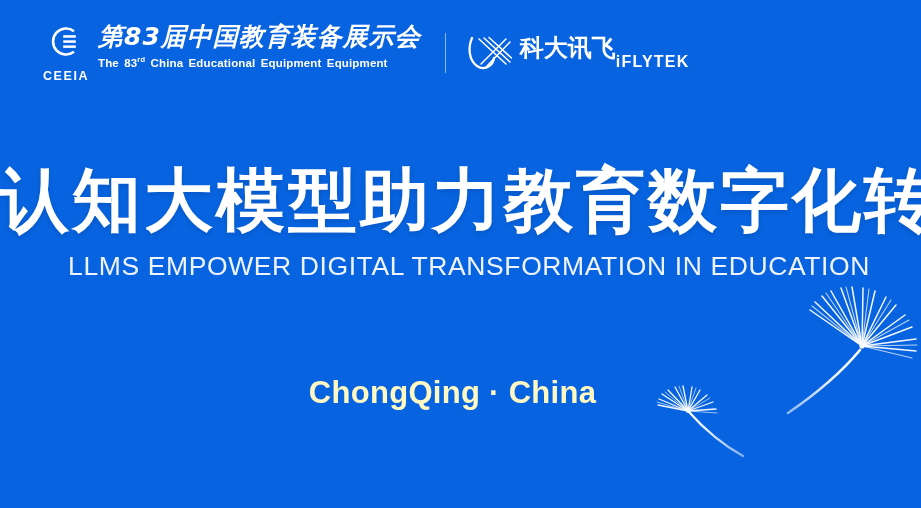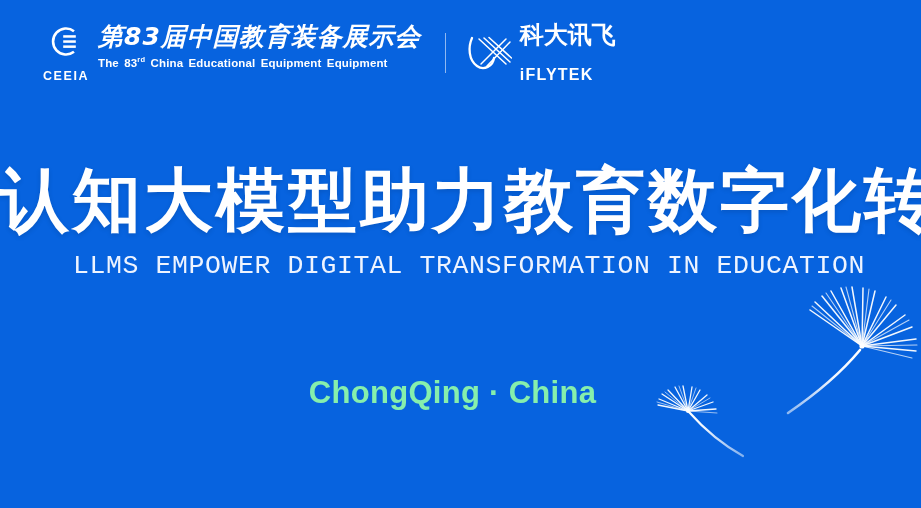--- a/index.html
+++ b/index.html
@@ -93,21 +93,21 @@
     display: flex;
     align-items: center;
   }
   .iflytek-mark {
     width: 46px;
     height: 40px;
     margin-right: 8px;
   }
   .iflytek-text {
     display: flex;
-    flex-direction: column;
+    flex-direction: row;
     justify-content: center;
   }
   .iflytek-cn {
     color: #ffffff;
     font-size: 24px;
     font-weight: bold;
     letter-spacing: 0px;
     line-height: 1.05;
     white-space: nowrap;
     font-family: "DejaVu Sans", "Liberation Sans", sans-serif;
@@ -138,21 +138,21 @@
     white-space: nowrap;
     text-shadow: 0 2px 5px rgba(0,0,0,0.12);
   }
   #subtitle-en {
     position: absolute;
     left: 17px;
     right: 0;
     top: 252px;
     text-align: center;
     color: #eef4ff;
-    font-family: Liberation Mono, monospace;
+    font-family: Liberation Sans, sans-serif;
     font-size: 26.5px;
     letter-spacing: 0.6px;
     white-space: nowrap;
     line-height: 1.1;
   }
 
   
   #date-line {
     position: absolute;
     left: 0;
@@ -166,21 +166,21 @@
     white-space: nowrap;
     font-family: "DejaVu Sans", "Liberation Sans", sans-serif;
   }
   #date-line .gap { display: inline-block; width: 24px; }
   #place-line {
     position: absolute;
     left: 0;
     right: 16px;
     top: 375px;
     text-align: center;
-    color: #86efac;
+    color: #fef9c3;
     font-size: 31px;
     font-weight: bold;
     letter-spacing: 0.3px;
     white-space: nowrap;
     font-family: "Liberation Sans", sans-serif;
   }
 
   
   .dandelion {
     position: absolute;

